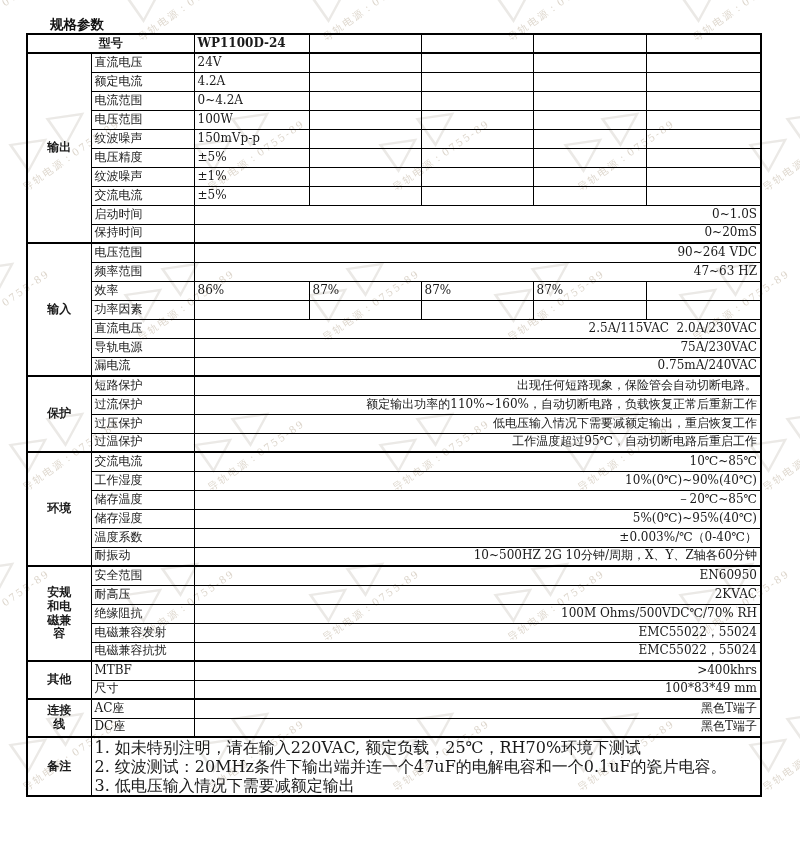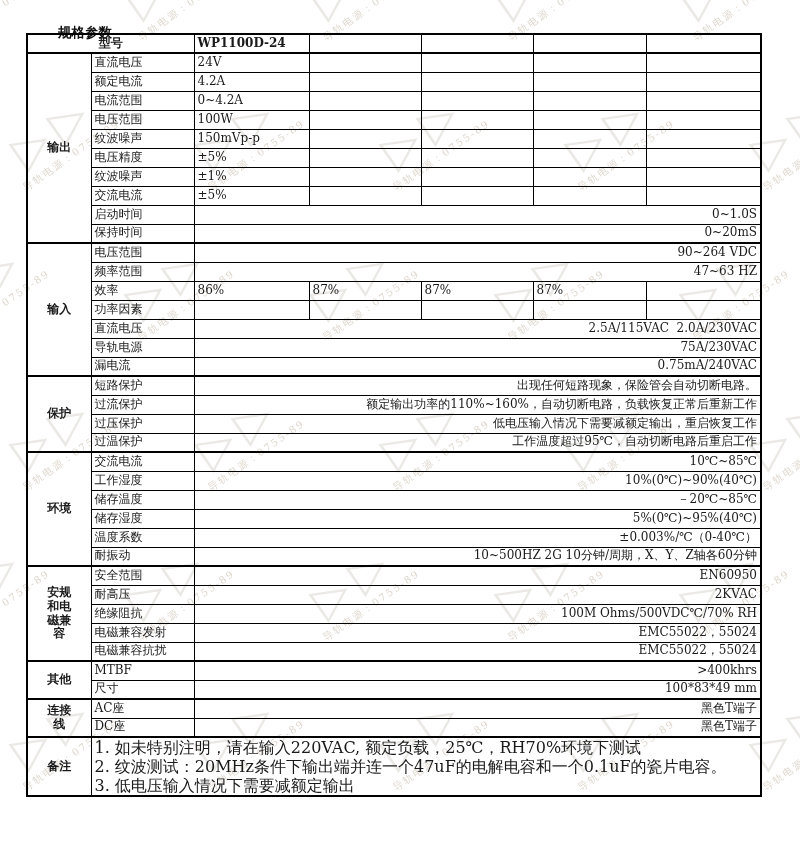--- a/index.html
+++ b/index.html
@@ -3,21 +3,21 @@
 <meta charset="utf-8">
 <style>
   html,body{margin:0;padding:0;}
   body{width:800px;height:854px;background:#ffffff;font-family:"DejaVu Serif","Liberation Serif",serif;}
   .page{position:relative;width:800px;height:854px;overflow:hidden;background:#ffffff;}
   .watermark-layer{position:absolute;inset:0;z-index:0;pointer-events:none;}
   .wm-tile{position:absolute;display:flex;flex-direction:column;align-items:center;transform:rotate(-35deg);}
   .wm-tri{font-size:46px;line-height:1;letter-spacing:10px;font-family:"DejaVu Sans",sans-serif;}
   .wm-text{font-size:10px;letter-spacing:2px;margin-top:2px;white-space:nowrap;}
   .content{position:relative;z-index:1;}
-  .title{position:absolute;left:42px;top:8px;margin:16px;font-size:13.5px;font-weight:bold;color:#111;}
+  .title{position:absolute;left:42px;top:8px;margin:8px;font-size:13.5px;font-weight:bold;color:#111;}
   table.spec{position:absolute;left:26px;top:33px;width:734px;border-collapse:collapse;table-layout:fixed;background:transparent;}
   table.spec{border:2px solid #000;}
   table.spec td{border:1px solid #000;padding:0 3px;font-size:12px;color:#1a1a1a;line-height:1.15;overflow:hidden;vertical-align:middle;}
   table.spec tr{height:19px;}
   tr.sec-start td{border-top:2px solid #000;}
   td.sec{text-align:center;font-weight:bold;font-size:13px;white-space:pre-line;font-family:"DejaVu Sans","Liberation Sans",sans-serif;}
   td.param{text-align:left;white-space:nowrap;}
   td.val-left{text-align:left;white-space:pre;}
   td.val-center{text-align:right;white-space:pre;}
   td.model-label{text-align:center;font-weight:bold;font-size:14px;}

